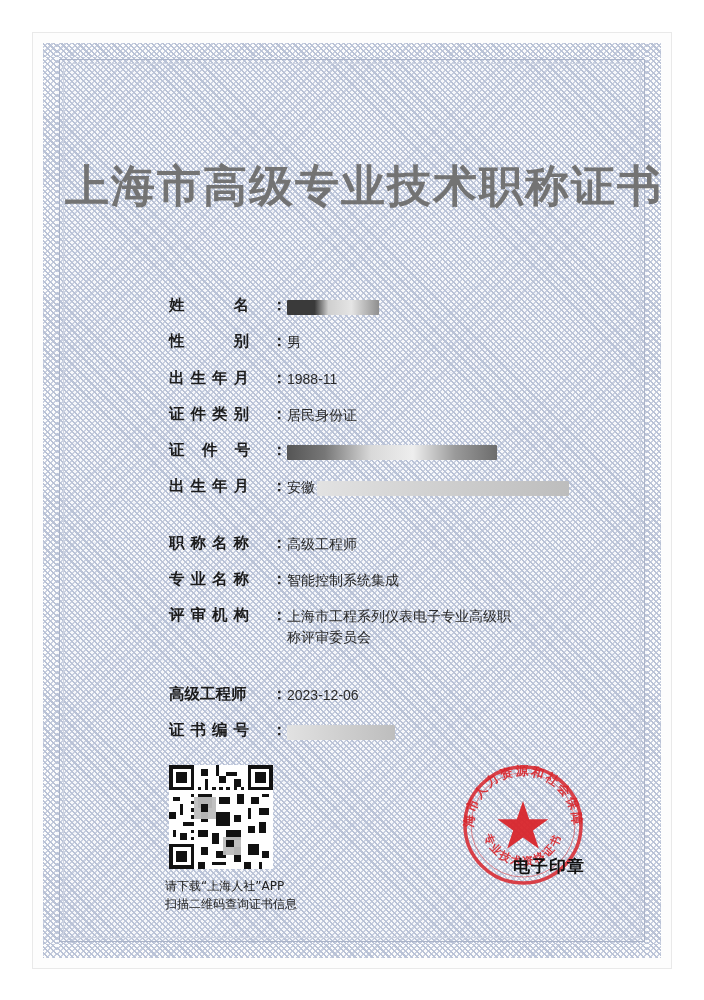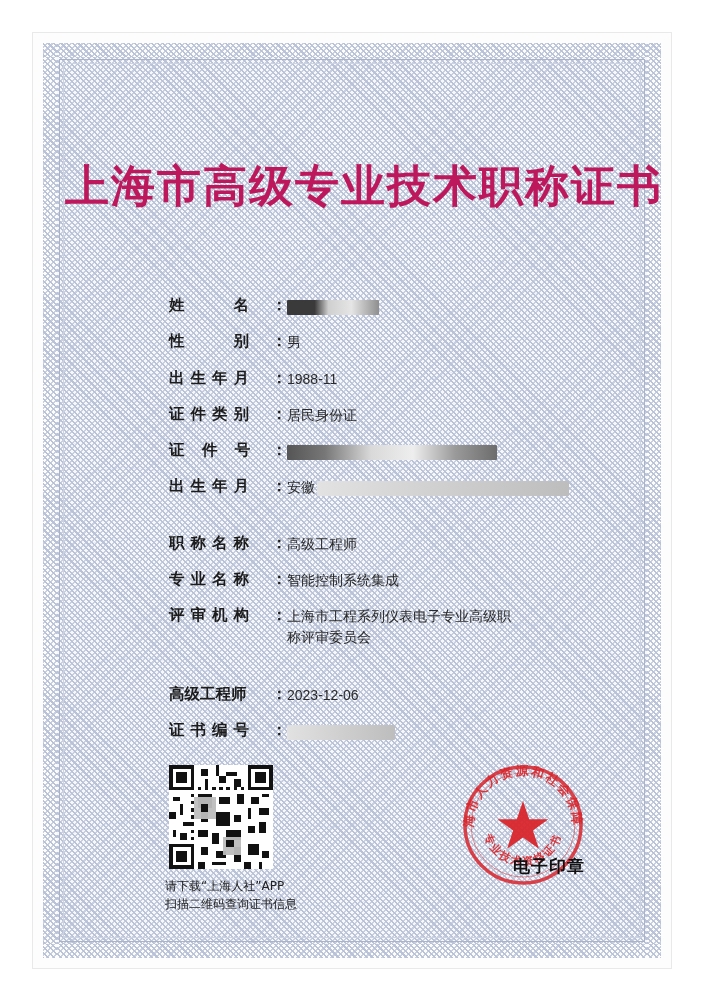--- a/index.html
+++ b/index.html
@@ -65,21 +65,21 @@
   
   .title {
     position: absolute;
     top: 92px;
     left: 0; right: 0;
     text-align: center;
     font-family: "DejaVu Serif", serif;
     font-weight: bold;
     font-size: 44px;
     letter-spacing: 2px;
-    color: #be185d;
+    color: #737373;
     white-space: nowrap;
   }
 
   
   .fields {
     position: absolute;
     left: 104px;
     top: 230px;
     width: 420px;
     font-family: "DejaVu Serif", serif;

